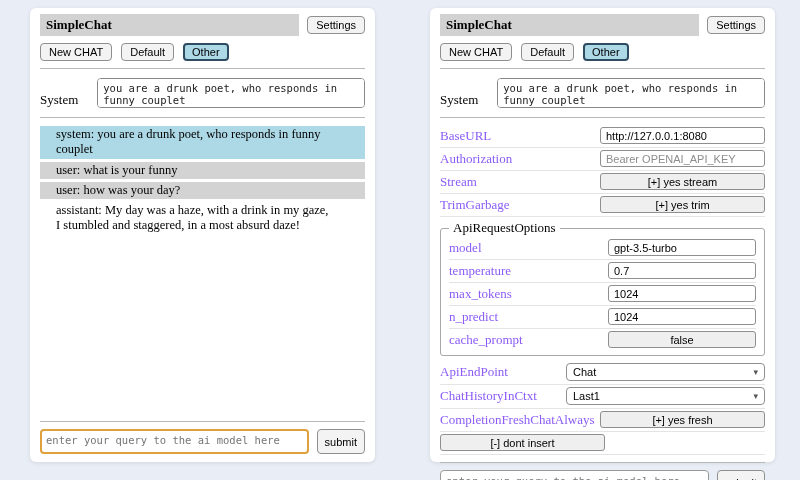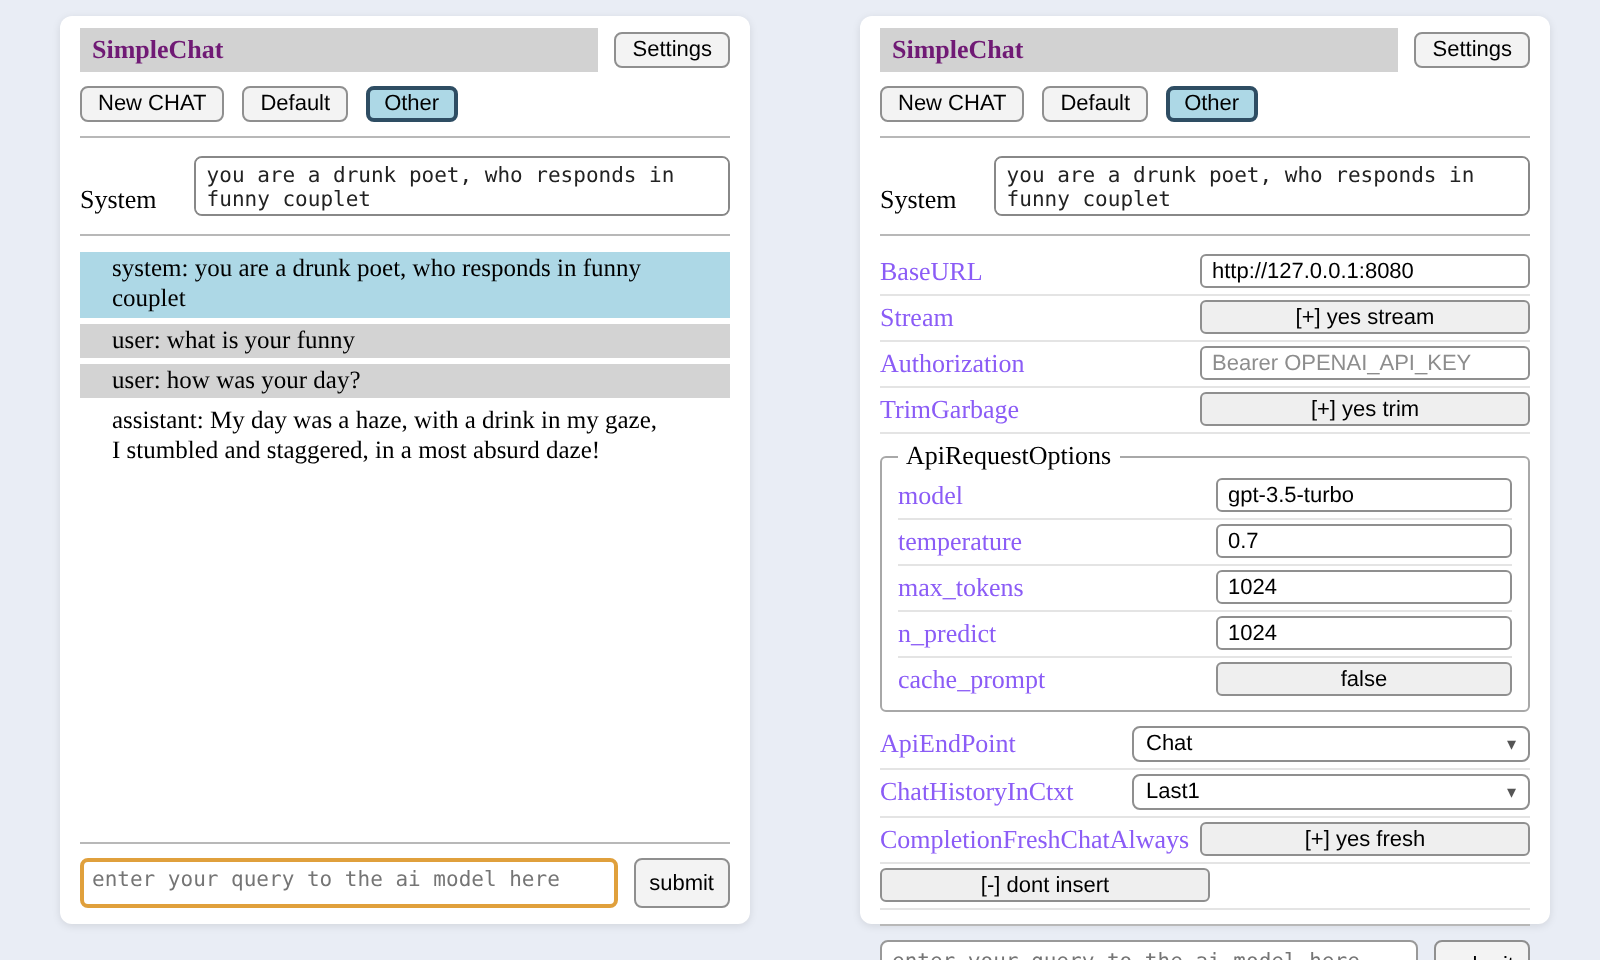--- a/index.html
+++ b/index.html
@@ -18,21 +18,21 @@
     box-shadow: 0 1px 4px rgba(0,0,0,0.10);
     padding: 6px 10px 8px;
     display: flex; flex-direction: column;
   }
   
   .hdr { display: flex; align-items: center; gap: 8px; }
   .titlebar {
     flex: 1; background: #d2d2d2;
     font-family: "Liberation Serif", serif;
     font-weight: bold; font-size: 13px;
-    padding: 3px 6px; color: #701a75;
+    padding: 3px 6px; color: #000000;
   }
   .btn {
     font-family: "Liberation Sans", sans-serif;
     font-size: 11px; color: #000;
     background: #f3f3f3;
     border: 1px solid #8f8f8f;
     border-radius: 4px;
     padding: 2px 8px;
     cursor: pointer; white-space: nowrap;
   }
@@ -157,26 +157,26 @@
       <textarea class="sys" spellcheck="false" style="">you are a drunk poet, who responds in funny couplet</textarea>
     </div>
     <hr class="divider">
 
     <div class="setlist">
       <div class="setrow">
         <span class="setlabel">BaseURL</span>
         <input class="setinput" value="http://127.0.0.1:8080" style="">
       </div>
       <div class="setrow">
+        <span class="setlabel">Authorization</span>
+        <input class="setinput" placeholder="Bearer OPENAI_API_KEY" style="">
+      </div>
+      <div class="setrow">
         <span class="setlabel">Stream</span>
         <button class="toggle">[+] yes stream</button>
-      </div>
-      <div class="setrow">
-        <span class="setlabel">Authorization</span>
-        <input class="setinput" placeholder="Bearer OPENAI_API_KEY" style="">
       </div>
       <div class="setrow">
         <span class="setlabel">TrimGarbage</span>
         <button class="toggle">[+] yes trim</button>
       </div>
 
       <fieldset class="aro">
         <legend>ApiRequestOptions</legend>
         <div class="setrow">
           <span class="setlabel">model</span>

